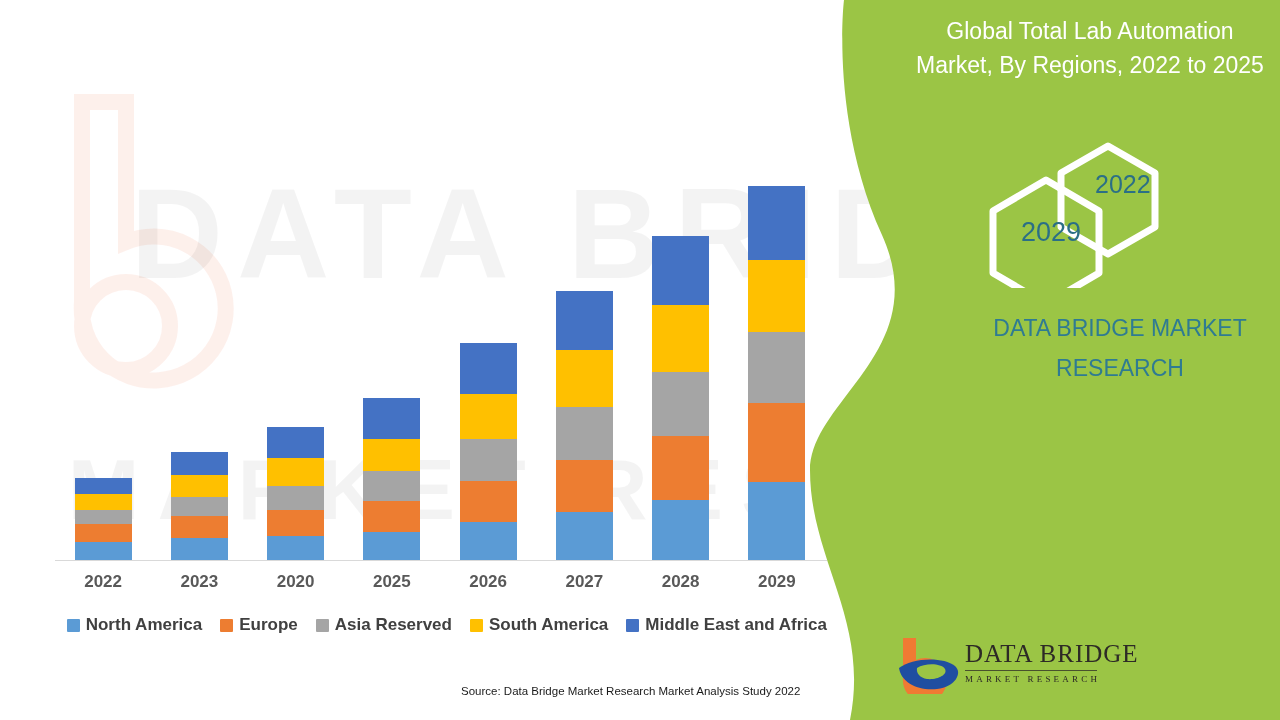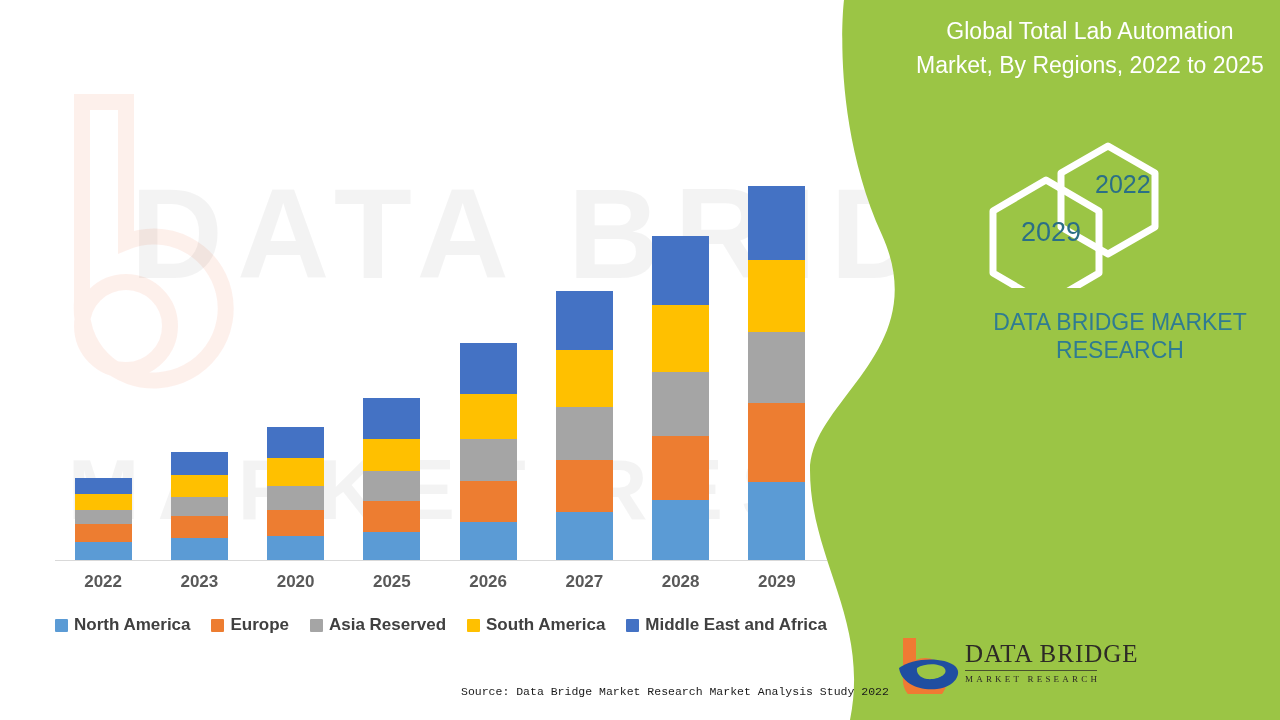--- a/index.html
+++ b/index.html
@@ -39,21 +39,21 @@
   .hex-wrap{position:absolute;left:980px;top:138px;width:210px;height:150px;}
   .hex-label{
     position:absolute;color:#2b6f86;font-weight:400;
     font-family:"Liberation Sans",sans-serif;
   }
   .hex-2022{left:1095px;top:170px;font-size:25px;}
   .hex-2029{left:1021px;top:217px;font-size:27px;}
 
   .dbmr-name{
     position:absolute;left:960px;top:308px;width:320px;text-align:center;
-    color:#2f7b92;font-size:23px;line-height:28px;font-weight:400;
+    color:#2f7b92;font-size:23px;line-height:40px;font-weight:400;
   }
 
   
   .logo{position:absolute;left:893px;top:632px;width:215px;height:62px;}
   .logo-txt{position:absolute;left:965px;top:640px;}
   .logo-main{color:#2d2a26;font-size:25px;letter-spacing:1px;font-family:"Liberation Serif",serif;}
   .logo-rule{height:1px;background:#2d2a26;margin:2px 0 3px 0;width:132px;opacity:.75;}
   .logo-sub{color:#2d2a26;font-size:9px;letter-spacing:3.2px;font-family:"Liberation Serif",serif;}
 
   
@@ -65,29 +65,29 @@
   .bars{position:absolute;left:55px;top:120px;width:770px;height:440px;display:flex;align-items:flex-end;}
   .bar-slot{flex:1 1 0;height:100%;display:flex;flex-direction:column;justify-content:flex-end;align-items:center;}
   .bar{width:57px;display:flex;flex-direction:column;justify-content:flex-end;}
   .seg{width:100%;}
 
   .xlabels{position:absolute;left:55px;top:572px;width:770px;display:flex;}
   .xlab{flex:1 1 0;text-align:center;color:#595959;font-size:17px;font-weight:700;}
 
   .legend{
     position:absolute;left:55px;top:615px;width:772px;
-    display:flex;justify-content:space-between;align-items:center;
+    display:flex;justify-content:flex-end;align-items:center;gap:18px;
   }
   .lg-item{display:flex;align-items:center;gap:6px;}
   .lg-swatch{width:13px;height:13px;border-radius:1px;}
   .lg-text{color:#404040;font-size:17px;font-weight:700;}
 
   
   .foot-left{position:absolute;left:30px;top:684px;color:#1a1a1a;font-size:12.5px;font-family:"Liberation Serif",serif;}
-  .foot-right{position:absolute;left:461px;top:685px;color:#1a1a1a;font-size:11.5px;font-family:Liberation Mono, monospace;}
+  .foot-right{position:absolute;left:461px;top:685px;color:#1a1a1a;font-size:11.5px;font-family:Liberation Sans, sans-serif;}
 </style>
 </head>
 <body>
 
 <div id="stage">
 
   <div class="wm-layer">
     <svg class="wm-b" viewBox="0 0 250 330">
       <path d="M20 10 h44 v140 a72 72 0 1 1 -44 60 z M64 190 a44 44 0 1 0 0 88 a44 44 0 1 0 0 -88 z" fill="none" stroke="#f2714a" stroke-width="16"></path>
     </svg>

